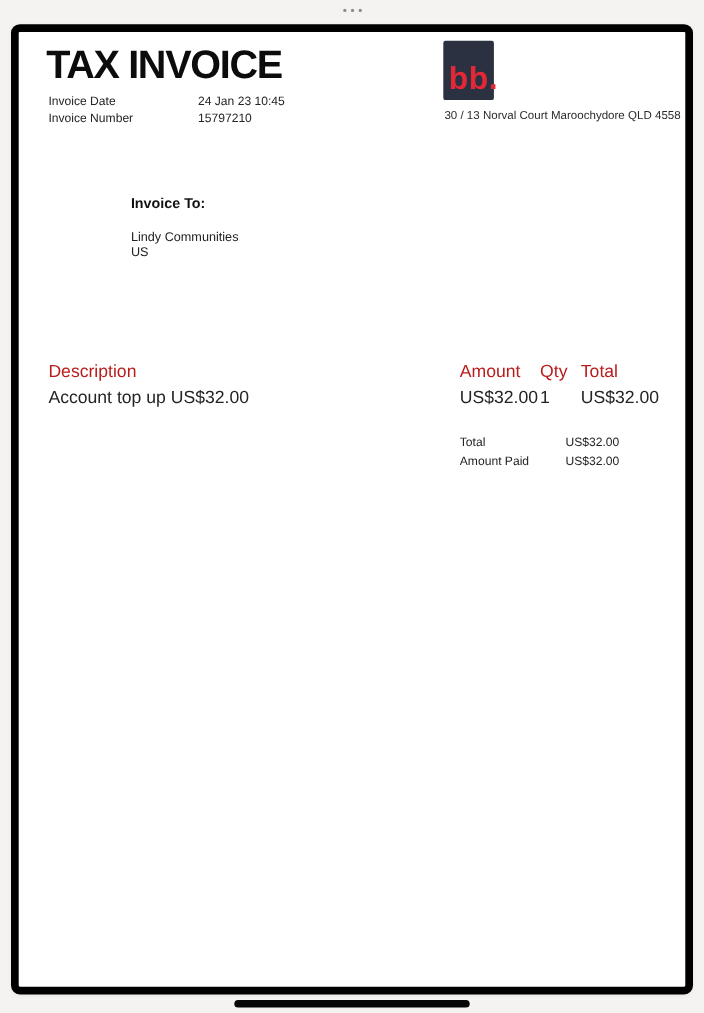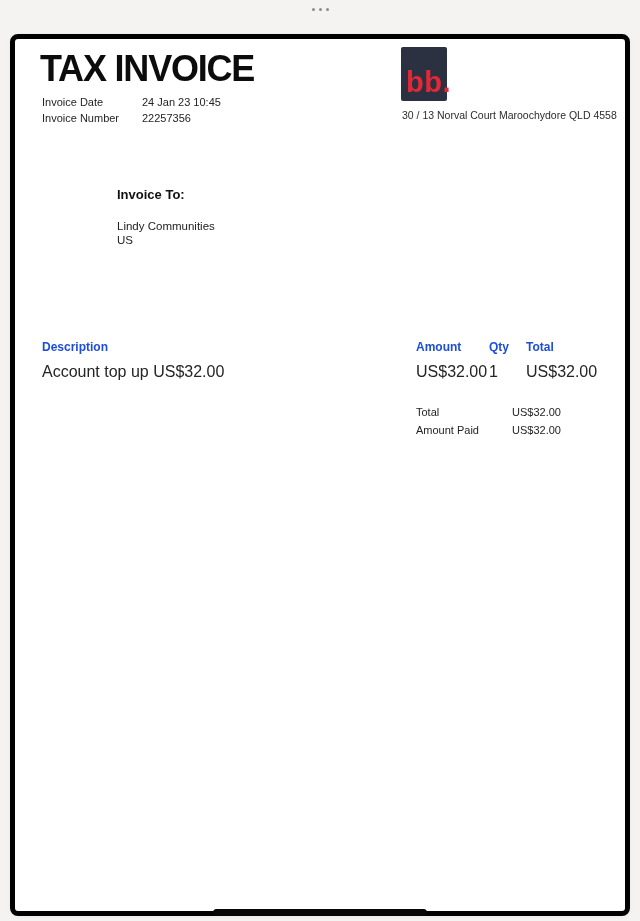--- a/index.html
+++ b/index.html
@@ -13,30 +13,29 @@
   }
 
   
   .drag-dots { position:absolute; top:8px; left:0; right:0; display:flex; justify-content:center; gap:4px; }
   .drag-dots i { width:3px; height:3px; border-radius:50%; background:#8b8b8b; display:block; }
   .home-indicator { position:absolute; left:213px; top:909px; width:214px; height:7px; background:#060606; border-radius:4px; }
 
   
   .page {
     position:absolute; left:10px; top:22px; width:620px; height:882px;
-    background:#ffffff; border:5px solid #000000; border-radius:8px;
+    background:#ffffff; border:7px solid #000000; border-radius:8px;
     box-shadow:0 1px 4px rgba(0,0,0,0.05);
-    margin-top:12px;
   }
   .page > * { position:absolute; }
 
   .title { left:25px; top:12px; font-size:36px; font-weight:bold; letter-spacing:-1.2px; color:#0c0c0c; line-height:1; }
 
   .meta { left:27px; top:56px; font-size:11px; color:#242424; }
-  .meta .row { display:flex; line-height:15.5px; }
+  .meta .row { display:flex; line-height:15.5px;gap:36px; }
   .meta .label { width:100px; }
 
   .logo-box {
     left:386px; top:8px; width:46px; height:54px;
     background:#2b3140; border-radius:2px;
   }
   .logo-box .bb {
     position:absolute; left:5px; bottom:2px;
     font-size:29px; font-weight:bold; color:#e22837; letter-spacing:0.5px;
   }
@@ -44,21 +43,21 @@
   .brand .brand-main { font-weight:bold; color:#373d49; }
   .brand .brand-tld  { font-weight:normal; color:#888b90; }
 
   .company { left:387px; top:71px; font-size:10.5px; color:#2c2c2c; }
   .company p { line-height:11px; margin-bottom:13px; white-space:nowrap; }
   .company .abn-line span + span { margin-left:12px; }
 
   .invoice-to-label { left:102px; top:148px; font-size:13px; font-weight:bold; color:#111; }
   .invoice-to-block { left:102px; top:180px; font-size:11.5px; line-height:14px; color:#222; }
 
-  .th { font-size:12px; font-weight:bold; color:#1d4ed8; top:301px; }
+  .th { font-size:16px; font-weight:normal; color:#b91c1c; top:301px; }
   .td { font-size:16px; color:#242424; top:324px; }
   .col-desc   { left:27px;  }
   .col-amount { left:401px; }
   .col-qty    { left:474px; }
   .col-total  { left:511px; }
 
   .sum-label { left:401px; font-size:11px; color:#242424; }
   .sum-value { left:497px; font-size:11px; color:#242424; }
   .sum-r1 { top:367px; }
   .sum-r2 { top:385px; }
@@ -76,21 +75,21 @@
 
   <div class="title">TAX INVOICE</div>
 
   <div class="meta">
     <div class="row">
       <span class="label">Invoice Date</span>
       <span class="value">24 Jan 23 10:45</span>
     </div>
     <div class="row">
       <span class="label">Invoice Number</span>
-      <span class="value">22257356</span>
+      <span class="value">15797210</span>
     </div>
   </div>
 
   <div class="logo-box">
     <span class="bb">bb.</span>
   </div>
 
   <div class="company">
     <p>30 / 13 Norval Court Maroochydore QLD 4558</p>
   </div>

